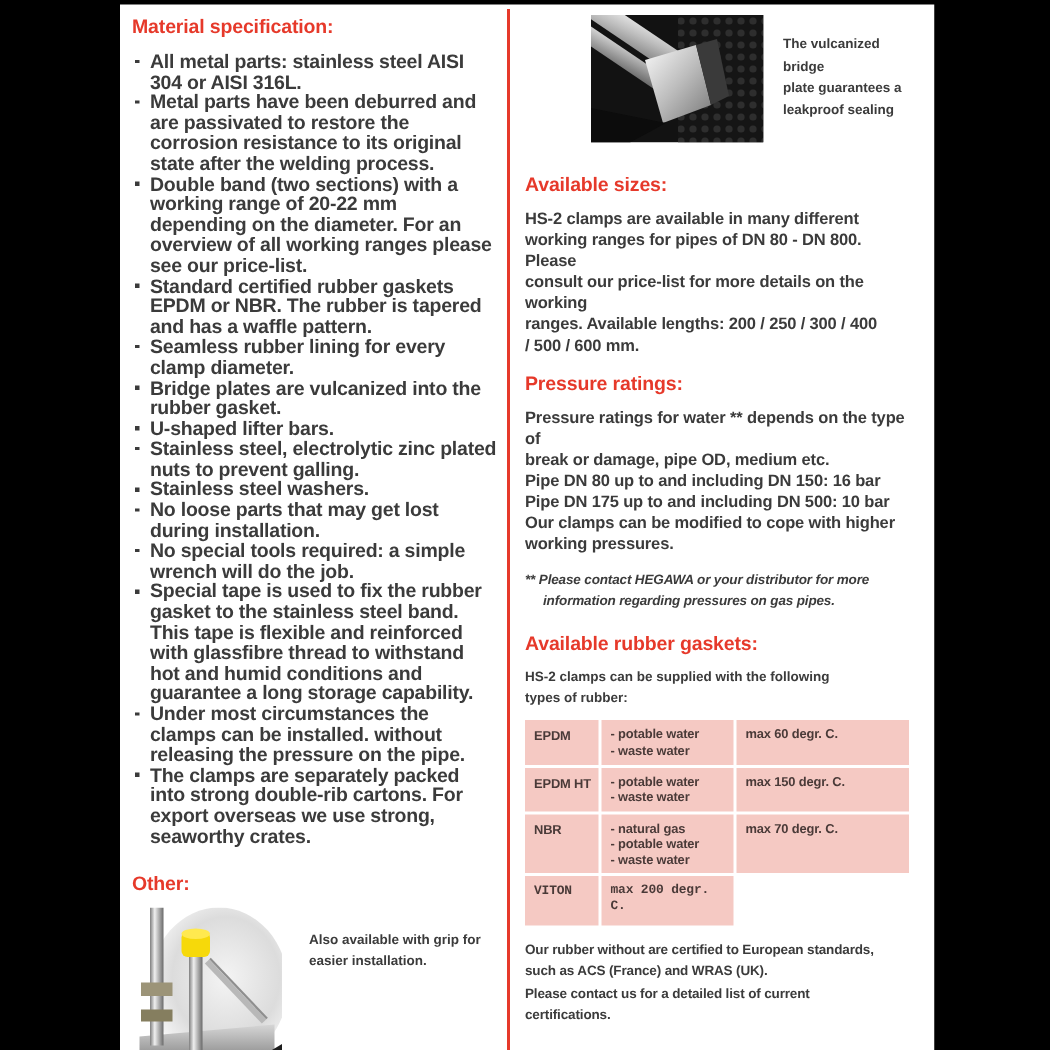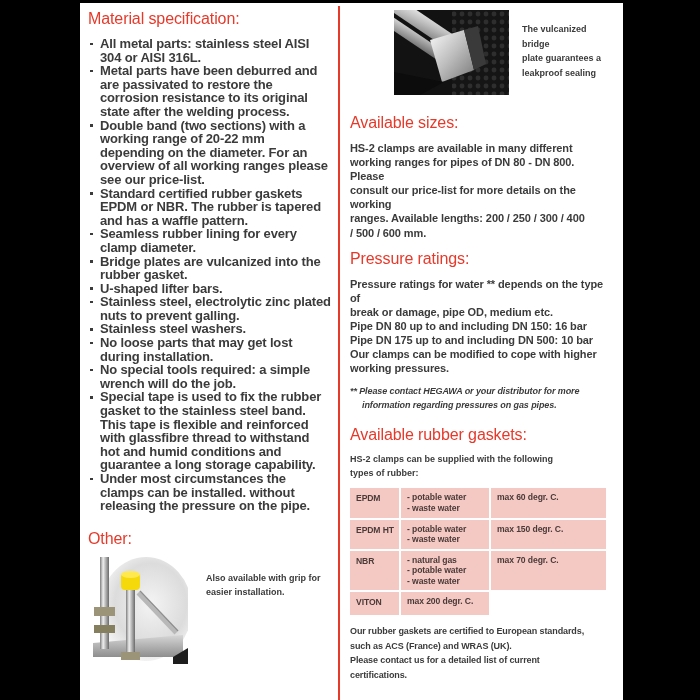--- a/index.html
+++ b/index.html
@@ -20,21 +20,21 @@
   }
   .top-band{position:absolute;left:0;top:0;width:700px;height:3px;background:#000;z-index:6;}
   .side-band{position:absolute;top:0;height:700px;background:#000;z-index:5;}
   .side-band.left{left:0;width:80px;}
   .side-band.right{left:623px;width:77px;}
   .divider{position:absolute;left:258px;top:6px;width:1.5px;height:694px;background:var(--red);}
 
   .col-left{position:absolute;left:8px;top:10px;width:244px;}
   .col-right{position:absolute;left:270px;top:10px;width:258px;}
 
-  .rh{color:var(--red);font-size:16px;font-weight:normal;letter-spacing:-0.1px;margin:0 0 9px 0;}
+  .rh{color:var(--red);font-size:13px;font-weight:bold;letter-spacing:-0.1px;margin:0 0 9px 0;}
 
   .bullets{margin:0;padding:0;}
   .bullet{position:relative;padding-left:12px;font-size:13px;font-weight:bold;letter-spacing:-0.15px;line-height:13.6px;}
   .bullet::before{content:"";position:absolute;left:2px;top:5.5px;width:2.6px;height:2.6px;background:var(--ink);}
 
   .other-heading{margin-top:17px;}
   .other-row{display:flex;align-items:flex-start;}
   .other-photo{flex:0 0 100px;}
   .grip-caption{margin-left:18px;margin-top:14px;white-space:pre-line;font-size:9px;font-weight:bold;line-height:14px;}
 
@@ -49,21 +49,21 @@
   .note{
     font-size:9px;font-weight:bold;font-style:italic;line-height:14px;
     white-space:pre-line;padding-left:12px;text-indent:-12px;margin-bottom:14px;letter-spacing:-0.1px;
   }
   .gaskets-intro{white-space:pre-line;font-size:9px;font-weight:bold;line-height:13.5px;margin-bottom:8px;}
 
   .gasket-table{width:256px;margin-bottom:9px;}
   .g-row{display:grid;grid-template-columns:49px 88px 1fr;column-gap:2px;margin-bottom:2px;border-radius:14px;}
   .g-cell{background:var(--pink);padding:4px 3px 4px 6px;font-size:8.6px;font-weight:bold;line-height:10.6px;letter-spacing:-0.1px;color:#4a3a38;}
   .g-cell.mat{padding-top:5px;}
-  .g-row.tall .g-cell{padding-bottom:7px;}
+  .g-row.tall .g-cell{padding-bottom:7px;font-family:Liberation Mono, monospace;}
 
   .certs{margin-top:4px;}
   .certs .ln{font-size:9px;font-weight:bold;line-height:14.6px;letter-spacing:-0.1px;}
 </style>
 </head>
 <body>
 
 <div class="top-band"></div>
 <div class="side-band left"></div>
 <div class="side-band right"></div>
@@ -80,20 +80,21 @@
       <div class="bullet">Standard certified rubber gaskets EPDM or NBR. The rubber is tapered and has a waffle pattern.</div>
       <div class="bullet">Seamless rubber lining for every clamp diameter.</div>
       <div class="bullet">Bridge plates are vulcanized into the rubber gasket.</div>
       <div class="bullet">U-shaped lifter bars.</div>
       <div class="bullet">Stainless steel, electrolytic zinc plated nuts to prevent galling.</div>
       <div class="bullet">Stainless steel washers.</div>
       <div class="bullet">No loose parts that may get lost during installation.</div>
       <div class="bullet">No special tools required: a simple wrench will do the job.</div>
       <div class="bullet">Special tape is used to fix the rubber gasket to the stainless steel band. This tape is flexible and reinforced with glassfibre thread to withstand hot and humid conditions and guarantee a long storage capability.</div>
       <div class="bullet">Under most circumstances the clamps can be installed. without releasing the pressure on the pipe.</div>
+      <div class="bullet">The clamps are separately packed into strong double-rib cartons. For export overseas we use strong, seaworthy crates.</div>
     </div>
 
     <div class="rh other-heading">Other:</div>
     <div class="other-row">
       <div class="other-photo">
         <svg width="100" height="107" viewBox="0 0 100 107">
           <defs>
             <radialGradient id="bgGrey" cx="55%" cy="45%" r="65%">
               <stop offset="0%" stop-color="#f4f4f4"></stop>
               <stop offset="60%" stop-color="#dcdcdc"></stop>
@@ -216,19 +217,19 @@
         </div>
         <div class="g-cell">max 70 degr. C.</div>
       </div>
       <div class="g-row tall">
         <div class="g-cell mat">VITON</div>
         <div class="g-cell">max 200 degr. C.</div>
       </div>
     </div>
 
     <div class="certs">
-      <div class="ln">Our rubber gaskets are certified to European standards,</div>
+      <div class="ln">Our rubber without are certified to European standards,</div>
       <div class="ln">such as ACS (France) and WRAS (UK).</div>
       <div class="ln">Please contact us for a detailed list of current</div>
       <div class="ln">certifications.</div>
     </div>
   </div>
 </div>
 
 </body></html>

